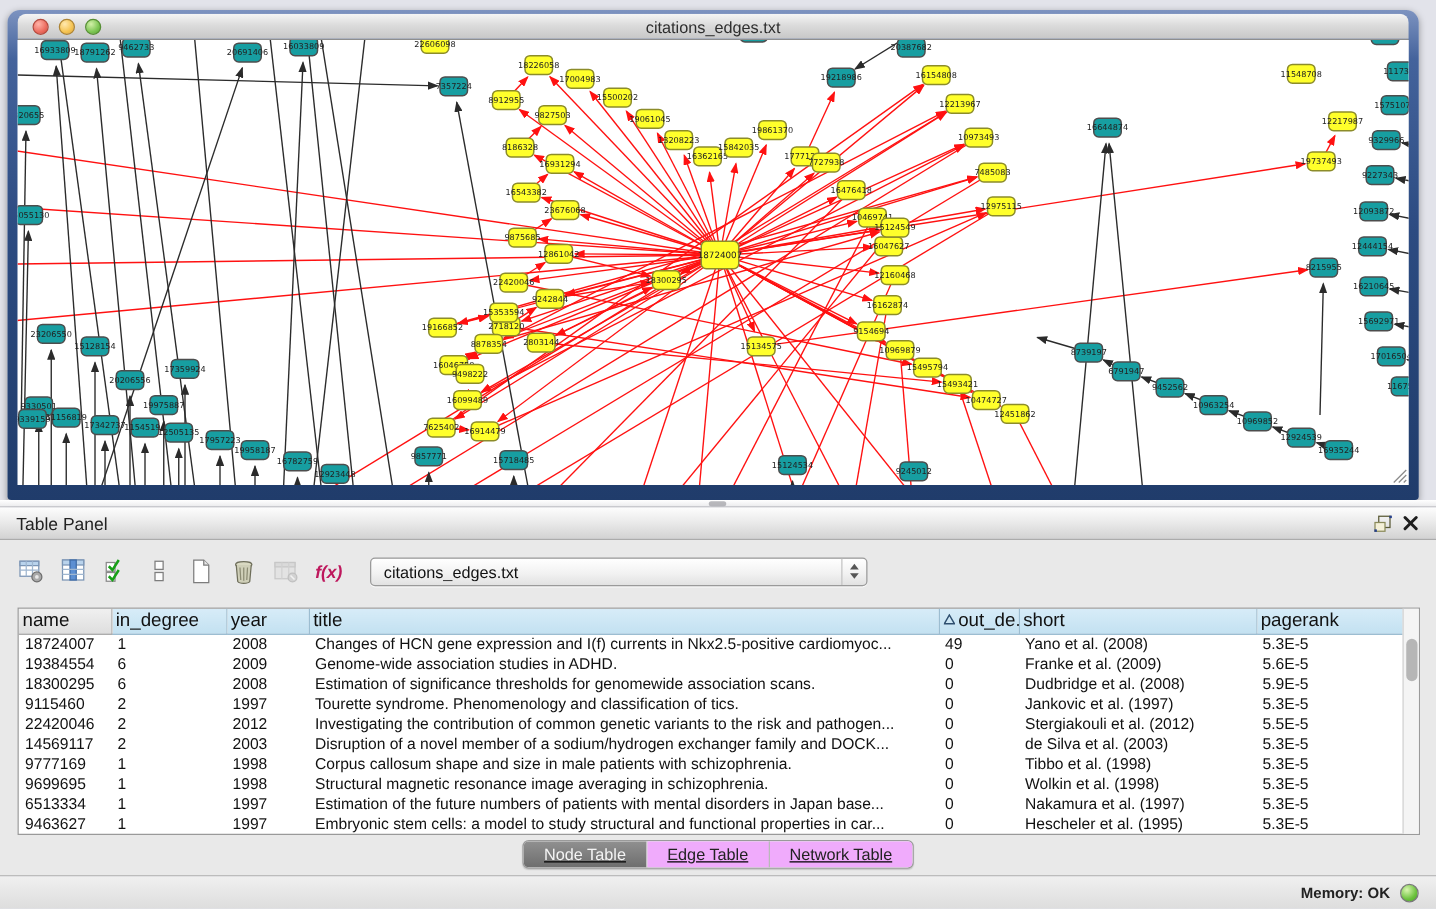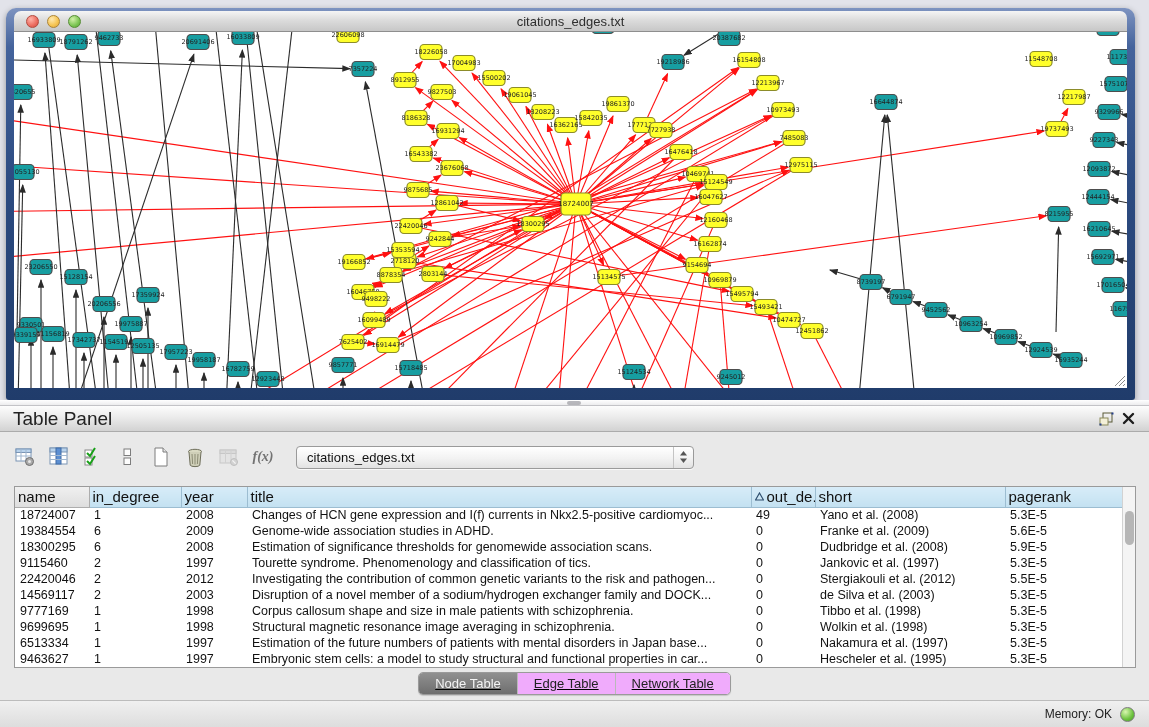--- a/index.html
+++ b/index.html
@@ -27,34 +27,34 @@
   
   #splitter { position:absolute; left:0; top:400px; width:1149px; height:6px;
     background:linear-gradient(180deg,#ffffff,#ececee); border-bottom:1px solid #c3c3c7; }
   #splitter-handle { position:absolute; left:567px; top:1px; width:14px; height:4px;
     background:#9c9ca2; border-radius:2px; opacity:.7; }
 
   
   #panel-header { position:absolute; left:0; top:406px; width:1149px; height:26px;
     background:linear-gradient(180deg,#fdfdfd 0%,#e9e9e9 50%,#d2d2d2 100%);
     border-bottom:1px solid #ababab; display:flex; align-items:center; }
-  #panel-title { font-size:19px; color:#222; padding-left:13px; }
+  #panel-title { font-size:14px; color:#222; padding-left:13px; }
   #panel-header .spacer { flex:1; }
   .hdr-btn { width:22px; height:20px; border:none; background:transparent; cursor:default;
     display:flex; align-items:center; justify-content:center; }
   #panel-header .hdr-btn:last-child { margin-right:10px; }
 
   #panel-body { position:absolute; left:0; top:432px; width:1149px; height:268px; background:#e9e9e9; }
 
   
   #table-toolbar { position:absolute; left:10px; top:10px; height:30px; display:flex; align-items:center; }
   .tb-btn { width:30px; height:28px; border:none; background:transparent; margin-right:4px;
     display:flex; align-items:center; justify-content:center; }
   .tb-btn.disabled { opacity:.45; }
-  #fx-btn span { font-family:Liberation Serif, serif; font-style:italic; font-weight:bold; font-size:14px; color:#737373; }
+  #fx-btn span { font-family:Liberation Sans, sans-serif; font-style:italic; font-weight:bold; font-size:14px; color:#be185d; }
   #network-select { margin-left:14px; width:398px; height:23px; border:1px solid #9a9a9a; border-radius:4px;
     background:linear-gradient(180deg,#ffffff 0%,#f2f2f2 55%,#e2e2e2 100%);
     display:flex; align-items:center; font-size:13px; color:#111;
     box-shadow:0 1px 0 rgba(255,255,255,.7); }
   #network-select .val { flex:1; padding-left:10px; white-space:nowrap; overflow:hidden; }
   #network-select .arrows { width:20px; height:100%; border-left:1px solid #c4c4c4;
     display:flex; align-items:center; justify-content:center; }
 
   
   #table-wrap { position:absolute; left:14px; top:54px; width:1122px; height:182px;
@@ -76,21 +76,21 @@
   #seg { display:flex; border:1px solid #9a9a9a; border-radius:5px; overflow:hidden; background:#fff;
     box-shadow:0 1px 1px rgba(0,0,0,.15); }
   .seg-item { height:21px; padding:0 16px; display:flex; align-items:center; font-size:13px; color:#222;
     background:#f0abfc; border-right:1px solid #b9b9b9; cursor:default; }
   .seg-item:last-child { border-right:none; }
   .seg-item.selected { background:linear-gradient(180deg,#909090,#6e6e6e); color:#f4f4f4; }
 
   
   #status-bar { position:absolute; left:0; top:700px; width:1149px; height:27px;
     background:linear-gradient(180deg,#f0f0f0,#dddddd); border-top:1px solid #bcbcbc;
-    display:flex; align-items:center; justify-content:flex-end; }
+    display:flex; align-items:center; justify-content:flex-end;font-weight:bold; }
   #memory-label { font-size:12px; color:#222; margin-right:8px; }
   #memory-dot { width:15px; height:15px; border-radius:50%; margin-right:14px; border:1px solid #7b7b7b;
     background:radial-gradient(circle at 35% 30%, #d9f6b0, #6cc23e 60%, #47a122); }
 </style>
 </head>
 <body>
 
 <div id="net-window">
   <div id="titlebar">
     <div class="traffic">

